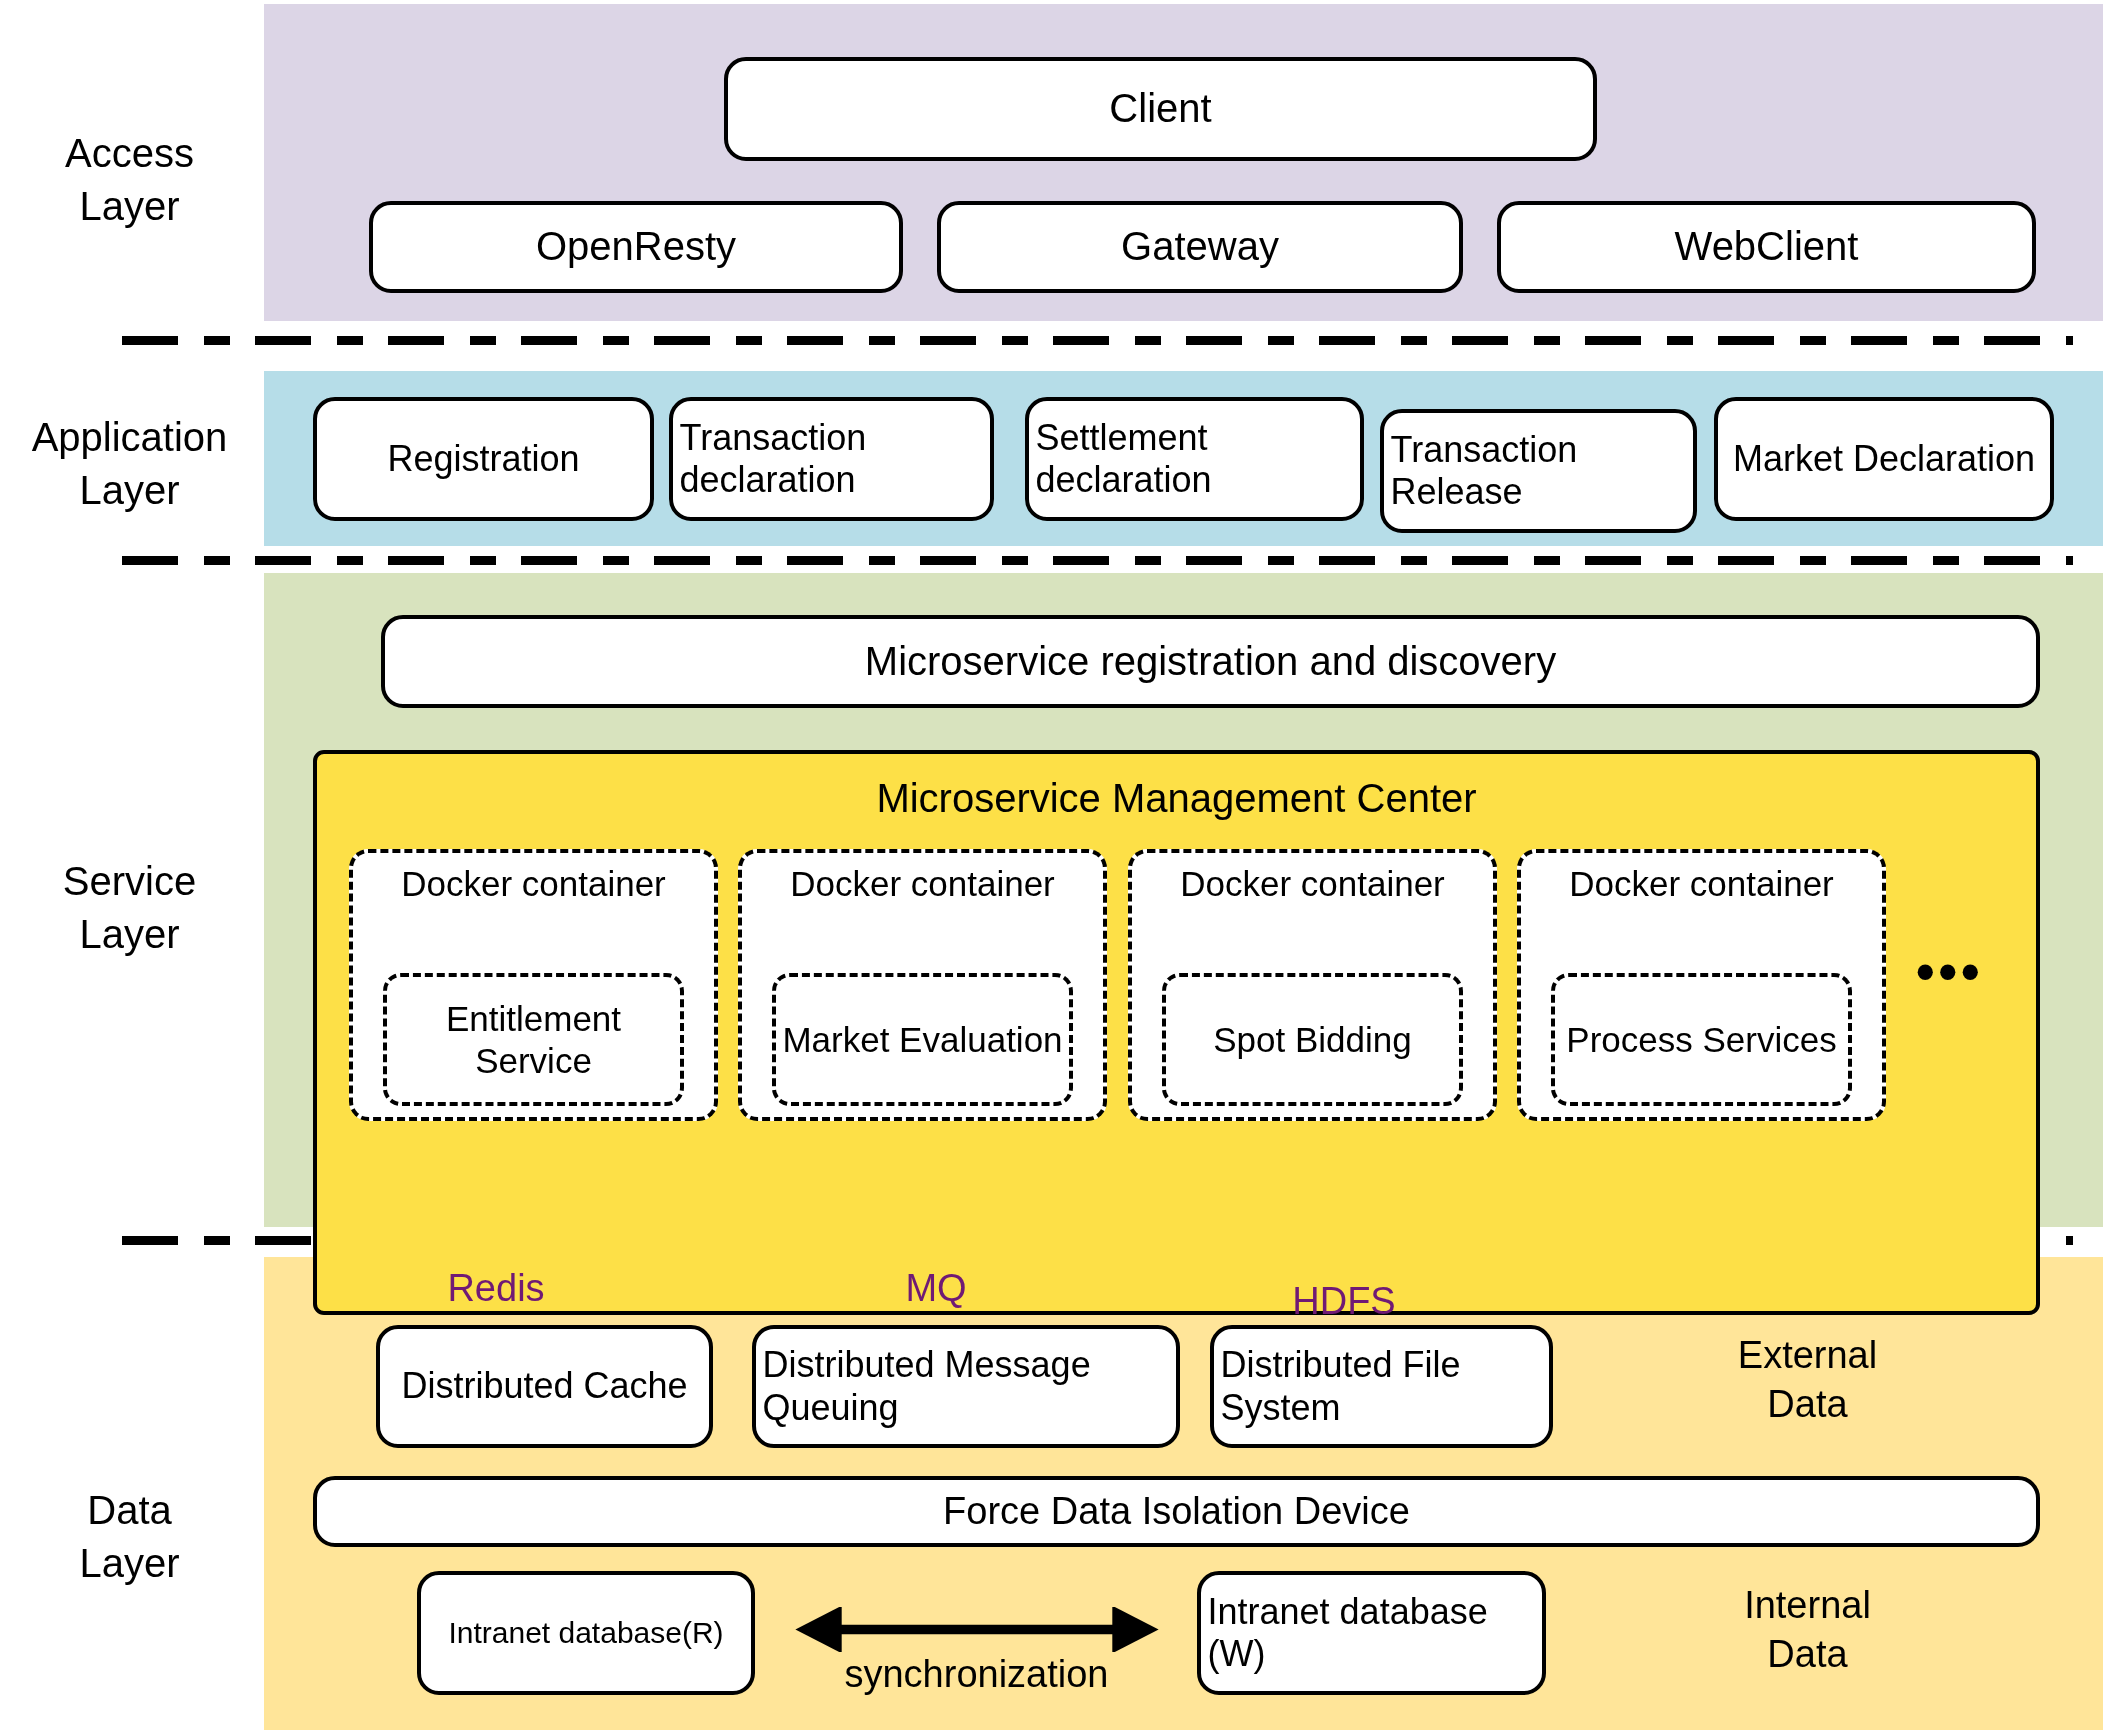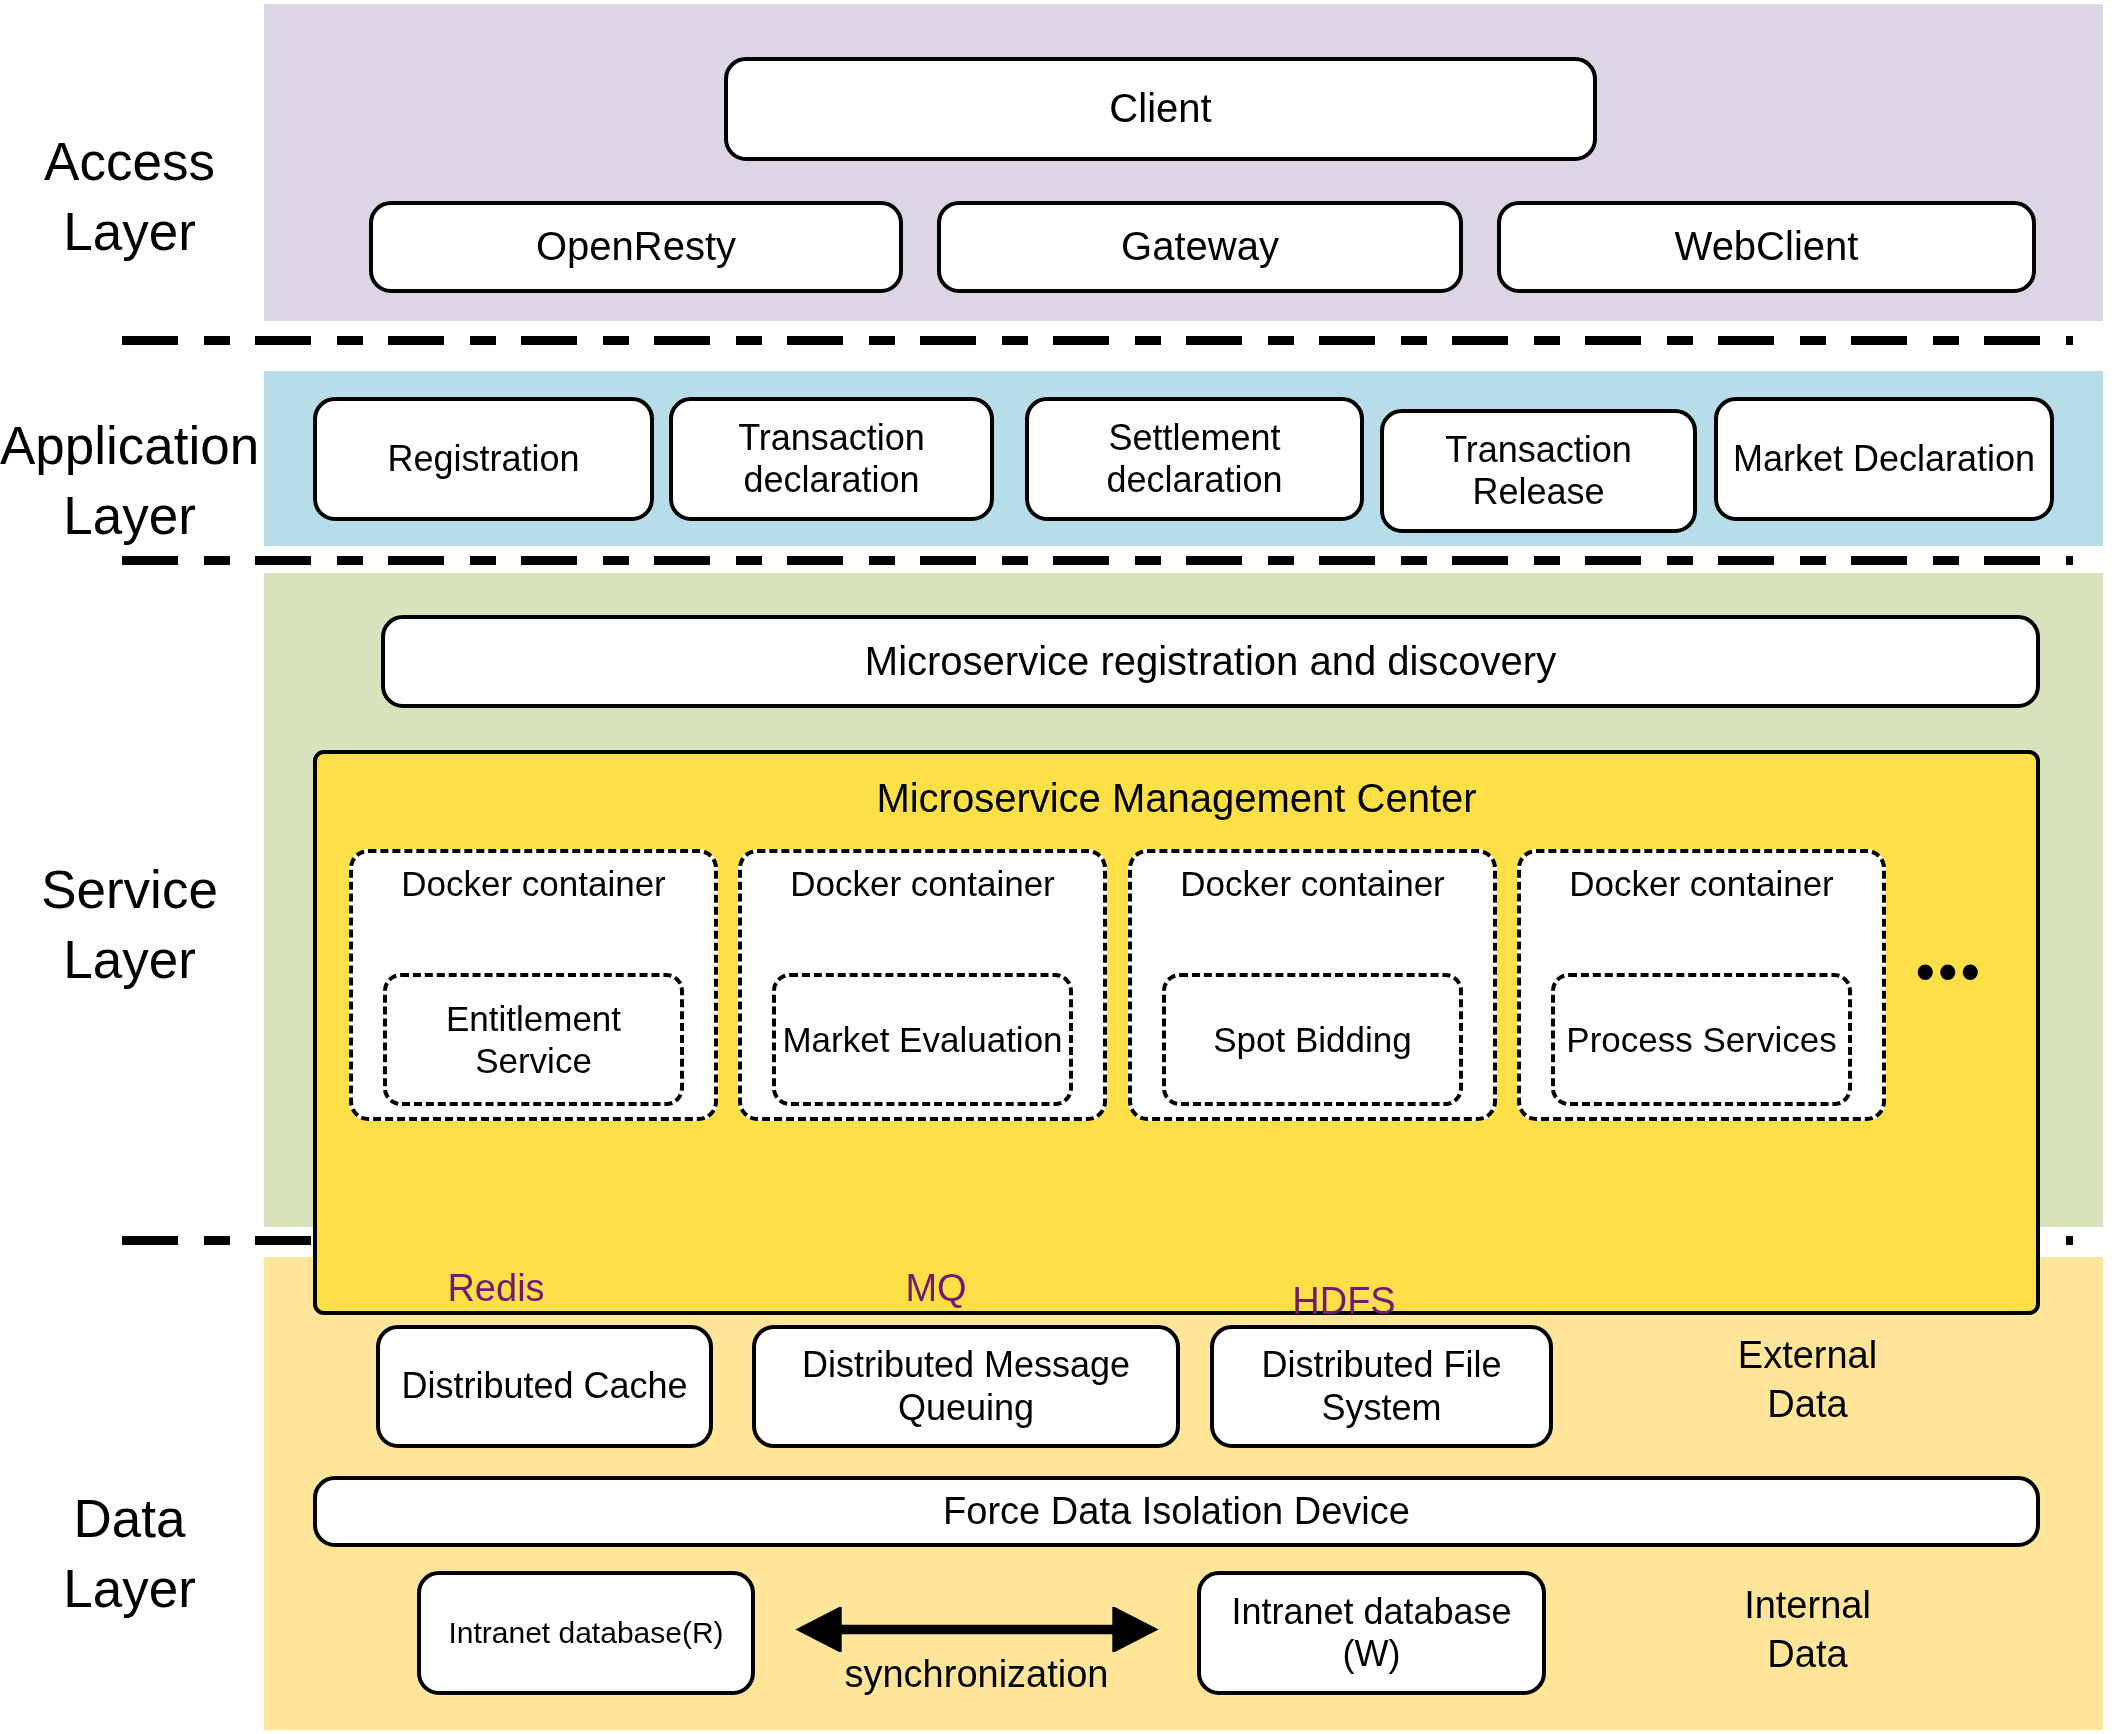--- a/index.html
+++ b/index.html
@@ -46,41 +46,41 @@
   #sep-1 { top: 336px; }
   #sep-2 { top: 556px; }
   #sep-3 { top: 1236px; }
 
   
   .layer-label {
     position: absolute;
     left: 0px;
     width: 259px;
     text-align: center;
-    font-size: 53px;
+    font-size: 40px;
     line-height: 1.32;
     color: #000;
     font-weight: 400;
   }
   #label-access      { top: 127px;  }
   #label-application { top: 411px;  }
   #label-service     { top: 855px; }
   #label-data        { top: 1484px; }
 
   
   .node {
     position: absolute;
     background: #ffffff;
     border: 4.5px solid #000000;
     border-radius: 22px;
     box-sizing: border-box;
     display: flex;
     align-items: center;
     justify-content: center;
-    text-align: center;
+    text-align: left;
     font-size: 38px;
     line-height: 1.18;
     color: #000;
     padding: 2.6px 6.5px;
   }
 
   
   #node-client    { left: 724px; top: 57px;  width: 873px; height: 104px; font-size: 40px; }
   #node-openresty { left: 369px;  top: 201px; width: 534px;  height: 92px; font-size: 40px; }
   #node-gateway   { left: 937px; top: 201px; width: 526px;  height: 92px; font-size: 40px; }

